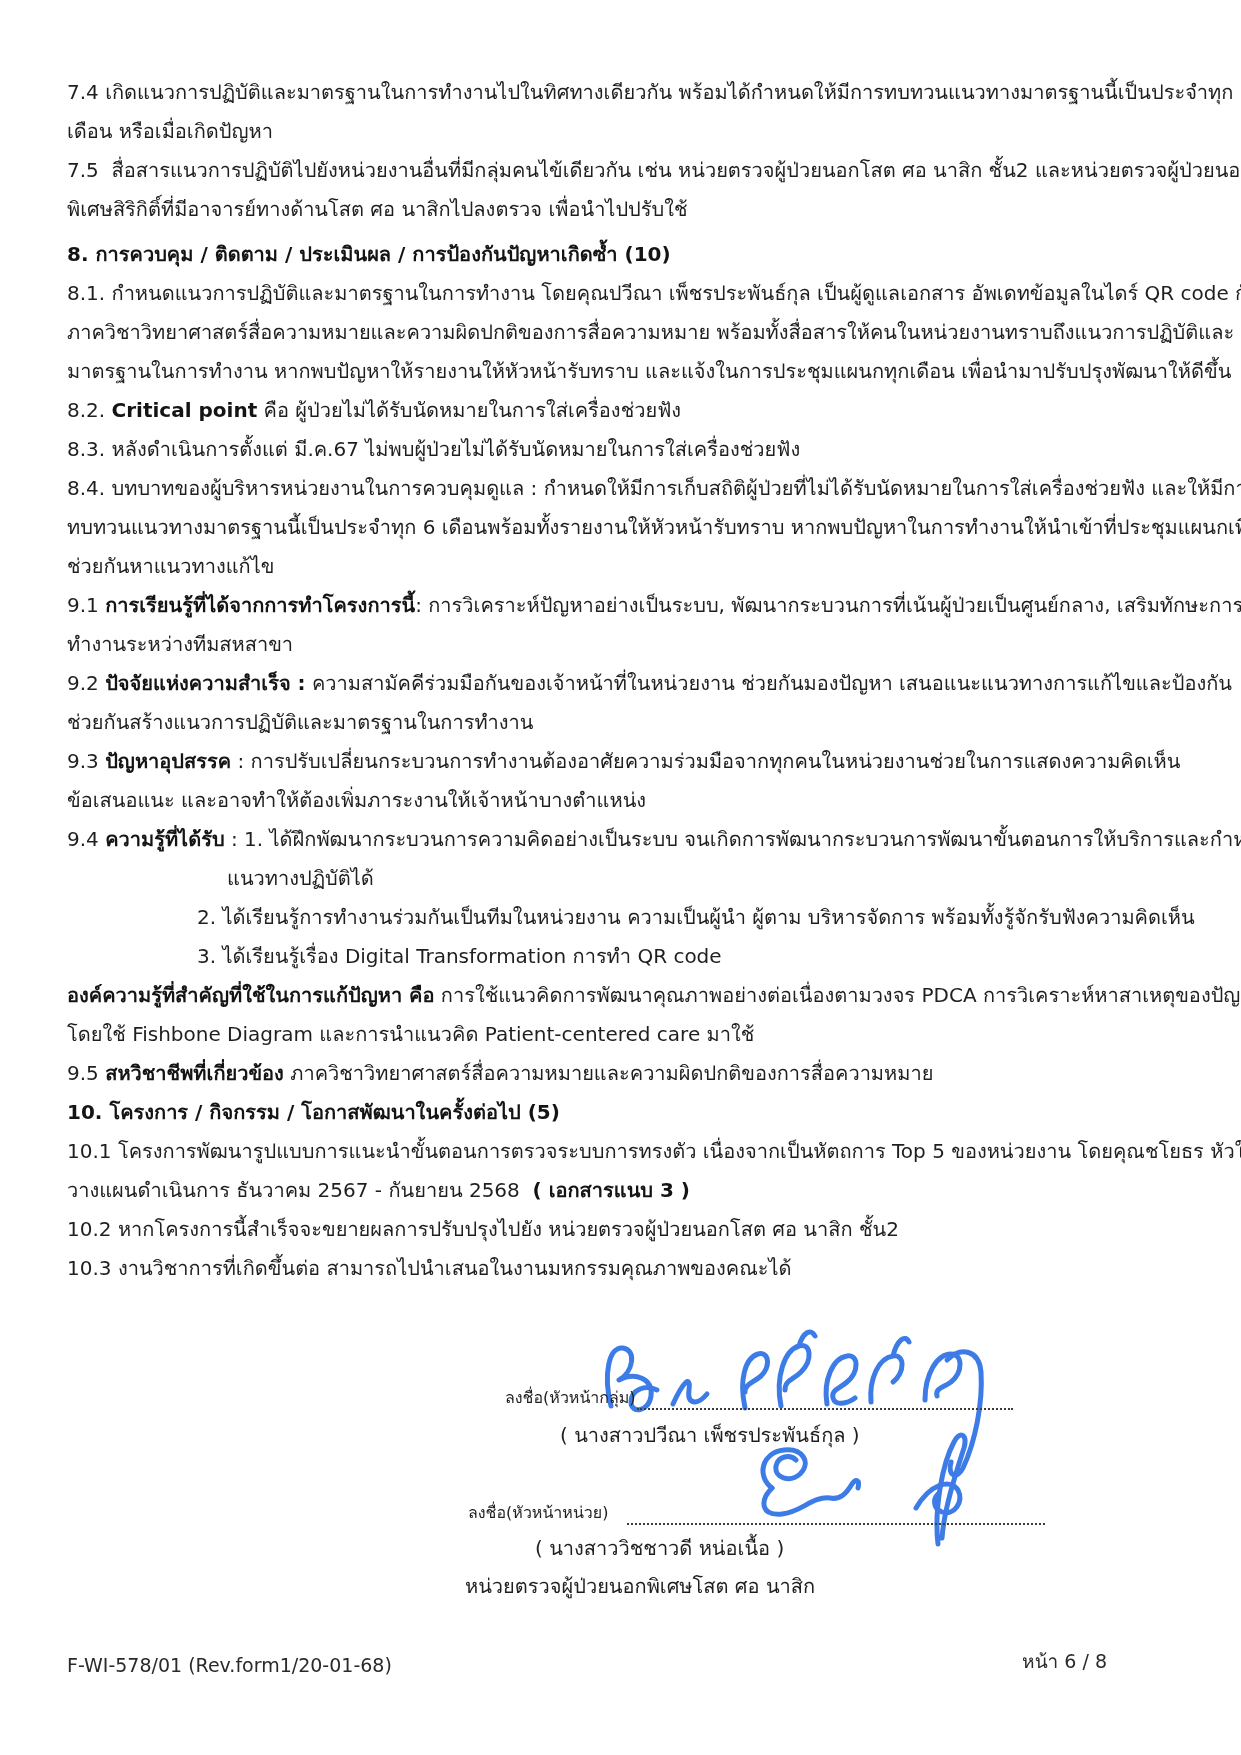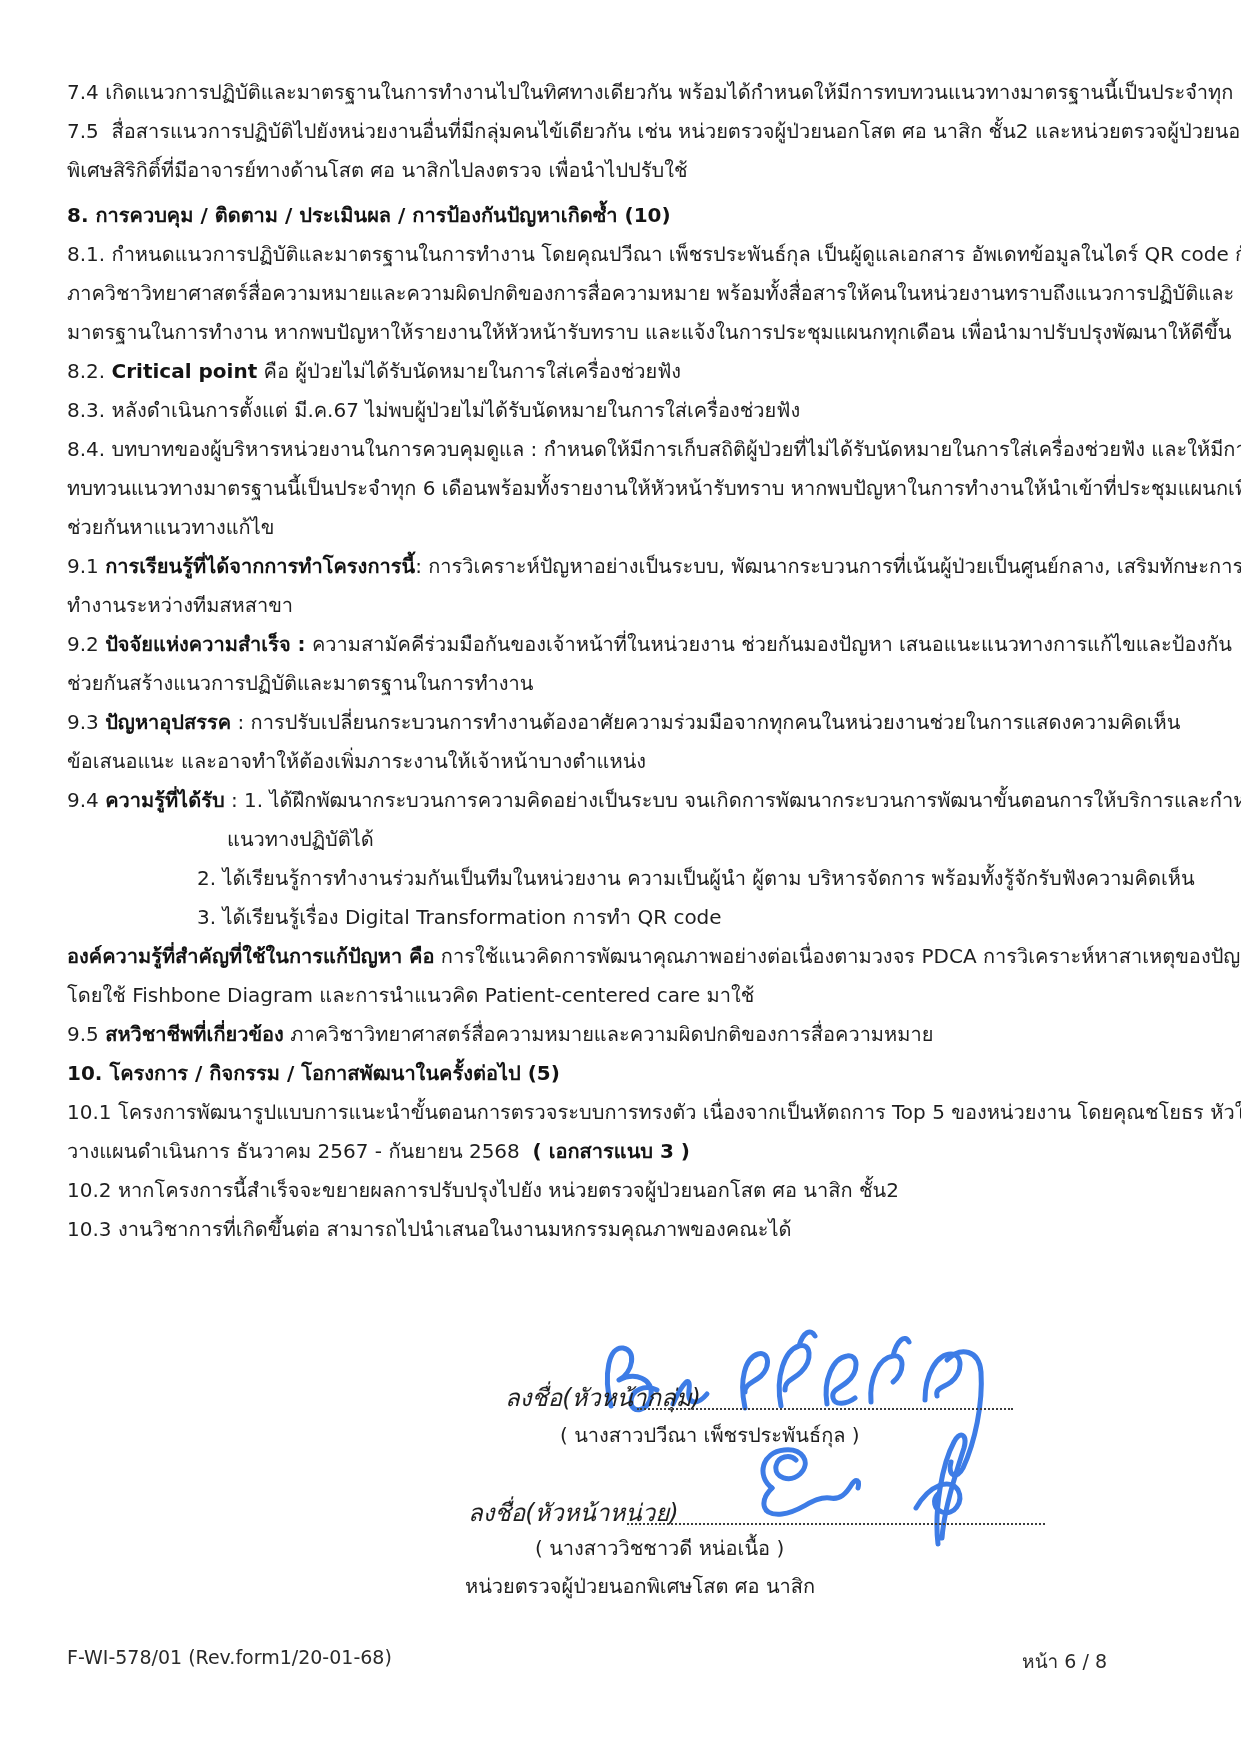--- a/index.html
+++ b/index.html
@@ -10,39 +10,40 @@
     overflow:hidden;
     font-family:"DejaVu Sans", sans-serif;
     color:#1f1f1f;
   }
   .content{position:absolute;left:67px;top:73px;width:1140px;}
   .line{font-size:20px;line-height:39px;height:39px;white-space:pre;overflow:visible;}
   .line .b{font-weight:700;color:#141414;}
   .mt6{margin-top:6px;}
 
   
-  .sig-label{position:absolute;font-size:24px;line-height:28px;white-space:pre;font-style:italic;}
+  .sig-label{position:absolute;font-size:16px;line-height:28px;white-space:pre;}
   .dotline{position:absolute;height:18px;border-bottom:2px dotted #3c3c3c;}
   .sig-name{position:absolute;font-size:20px;line-height:28px;text-align:left;white-space:pre;}
   .sig-svg{position:absolute;}
   .sig-svg path{fill:none;stroke-linecap:round;stroke-linejoin:round;}
 
   .footer{
     position:absolute;left:67px;top:1646px;width:1040px;
     display:flex;justify-content:space-between;
-    font-size:19px;color:#2a2a2a;
+    font-size:19px;color:#2a2a2a;align-items:flex-end;
   }
 </style>
 </head>
 <body>
 
 <div class="page">
 
   <div class="content" id="doc-lines">
       <div class="line"><span>7.4 เกิดแนวการปฏิบัติและมาตรฐานในการทำงานไปในทิศทางเดียวกัน พร้อมได้กำหนดให้มีการทบทวนแนวทางมาตรฐานนี้เป็นประจำทุก 6</span></div>
+      <div class="line"><span>เดือน หรือเมื่อเกิดปัญหา</span></div>
       <div class="line"><span>7.5  สื่อสารแนวการปฏิบัติไปยังหน่วยงานอื่นที่มีกลุ่มคนไข้เดียวกัน เช่น หน่วยตรวจผู้ป่วยนอกโสต ศอ นาสิก ชั้น2 และหน่วยตรวจผู้ป่วยนอก</span></div>
       <div class="line"><span>พิเศษสิริกิติ์ที่มีอาจารย์ทางด้านโสต ศอ นาสิกไปลงตรวจ เพื่อนำไปปรับใช้</span></div>
       <div class="line mt6"><span class="b">8. การควบคุม / ติดตาม / ประเมินผล / การป้องกันปัญหาเกิดซ้ำ (10)</span></div>
       <div class="line"><span>8.1. กำหนดแนวการปฏิบัติและมาตรฐานในการทำงาน โดยคุณปวีณา เพ็ชรประพันธ์กุล เป็นผู้ดูแลเอกสาร อัพเดทข้อมูลในไดร์ QR code กับ</span></div>
       <div class="line"><span>ภาควิชาวิทยาศาสตร์สื่อความหมายและความผิดปกติของการสื่อความหมาย พร้อมทั้งสื่อสารให้คนในหน่วยงานทราบถึงแนวการปฏิบัติและ</span></div>
       <div class="line"><span>มาตรฐานในการทำงาน หากพบปัญหาให้รายงานให้หัวหน้ารับทราบ และแจ้งในการประชุมแผนกทุกเดือน เพื่อนำมาปรับปรุงพัฒนาให้ดีขึ้น</span></div>
       <div class="line"><span>8.2. </span><span class="b">Critical point</span><span> คือ ผู้ป่วยไม่ได้รับนัดหมายในการใส่เครื่องช่วยฟัง</span></div>
       <div class="line"><span>8.3. หลังดำเนินการตั้งแต่ มี.ค.67 ไม่พบผู้ป่วยไม่ได้รับนัดหมายในการใส่เครื่องช่วยฟัง</span></div>
       <div class="line"><span>8.4. บทบาทของผู้บริหารหน่วยงานในการควบคุมดูแล : กำหนดให้มีการเก็บสถิติผู้ป่วยที่ไม่ได้รับนัดหมายในการใส่เครื่องช่วยฟัง และให้มีการ</span></div>
       <div class="line"><span>ทบทวนแนวทางมาตรฐานนี้เป็นประจำทุก 6 เดือนพร้อมทั้งรายงานให้หัวหน้ารับทราบ หากพบปัญหาในการทำงานให้นำเข้าที่ประชุมแผนกเพื่อ</span></div>

